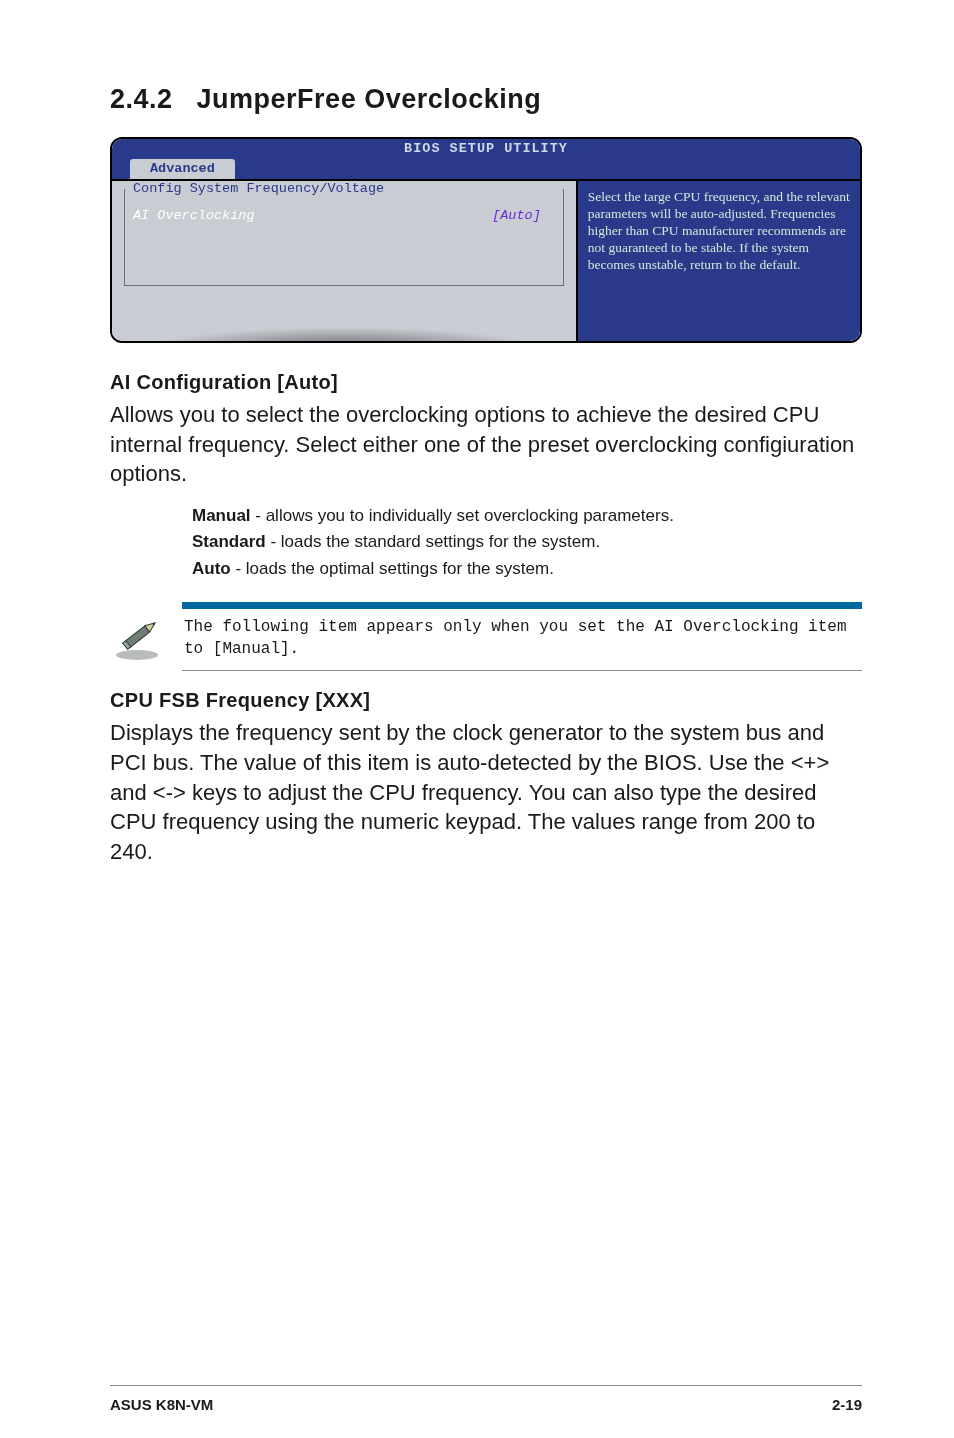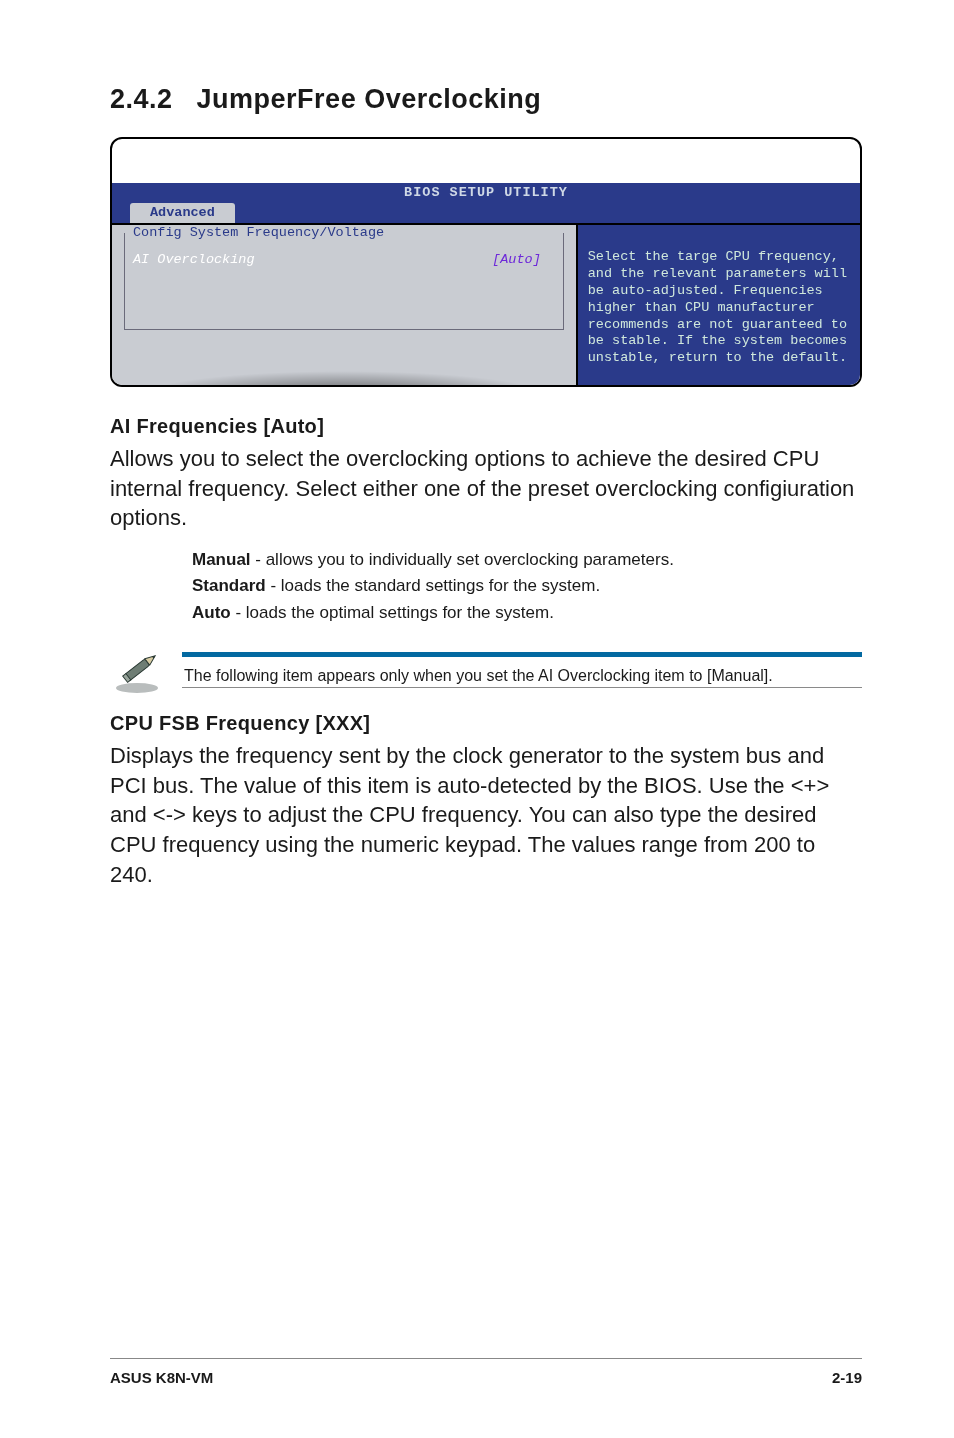--- a/index.html
+++ b/index.html
@@ -29,21 +29,20 @@
     border-radius: 12px;
     overflow: hidden;
     margin-bottom: 28px;
   }
   .bios-header {
     background: #2a3a8a;
     color: #c9d2f0;
     height: 42px;
     position: relative;
     border-bottom: 2px solid #000;
-    margin-top: 44px;
   }
   .bios-title {
     position: absolute;
     left: 50%;
     top: 2px;
     transform: translateX(-50%);
     font-weight: bold;
     color: #cfd8e6;
     letter-spacing: 1px;
   }
@@ -97,21 +96,21 @@
     background: radial-gradient(60% 130% at 50% 140%, rgba(0,0,0,0.55), rgba(0,0,0,0) 72%);
     pointer-events: none;
   }
   .bios-right {
     width: 38%;
     background: #2a3a8a;
     color: #d0e8dc;
     padding: 8px 10px 10px 10px;
     border-left: 2px solid #000;
   }
-  .bios-right p { white-space: pre-wrap; font-family: Liberation Mono, monospace; margin-top: 16px; }
+  .bios-right p { white-space: pre-wrap; font-family: Liberation Serif, serif; }
 
   
   h2.subhead {
     font-size: 20px;
     font-weight: 700;
     letter-spacing: 0.3px;
     margin: 4px 0 6px 0;
   }
   p.body {
     font-size: 22px;
@@ -131,33 +130,34 @@
   
   .note-wrap {
     display: flex;
     align-items: center;
     gap: 18px;
     margin: 2px 0 18px 0;
   }
   .note-icon svg { display: block; }
   .note-text-wrap {
     flex: 1;
-    border-top: 5px solid #0369a1;
+    border-top: 7px solid #0369a1;
     border-bottom: 1px solid #8a8a8a;
-    padding: 8px 2px 0 2px;
+    padding: 8px 2px 10px 2px;
     font-size: 16px;
     line-height: 1.35;
+    font-family: Liberation Mono, monospace;
   }
 
   
   .footer {
     position: absolute;
     left: 110px;
     right: 92px;
-    bottom: 52px;
+    bottom: 25px;
     border-top: 1px solid #888;
     padding-top: 10px;
     display: flex;
     justify-content: space-between;
     font-size: 15px;
     font-weight: 700;
   }
 </style>
 </head>
 <body>
@@ -182,21 +182,21 @@
         </div>
       </div>
       <div class="bios-left-shadow"></div>
     </div>
     <div class="bios-right">
       <p>Select the targe CPU frequency, and the relevant parameters will be auto-adjusted. Frequencies higher than CPU manufacturer recommends are not guaranteed to be stable. If the system becomes unstable, return to the default.</p>
     </div>
   </div>
 </div>
 
-<h2 class="subhead">AI Frequencies [Auto]</h2>
+<h2 class="subhead">AI Configuration [Auto]</h2>
 <p class="body">Allows you to select the overclocking options to achieve the desired CPU internal frequency. Select either one of the preset overclocking configiuration options.</p>
 
 <div class="opt-list">
   <p><b>Manual</b><span> - allows you to individually set overclocking parameters.</span></p>
   <p><b>Standard</b><span> - loads the standard settings for the system.</span></p>
   <p><b>Auto</b><span> - loads the optimal settings for the system.</span></p>
 </div>
 
 <div class="note-wrap">
   <span class="note-icon">

